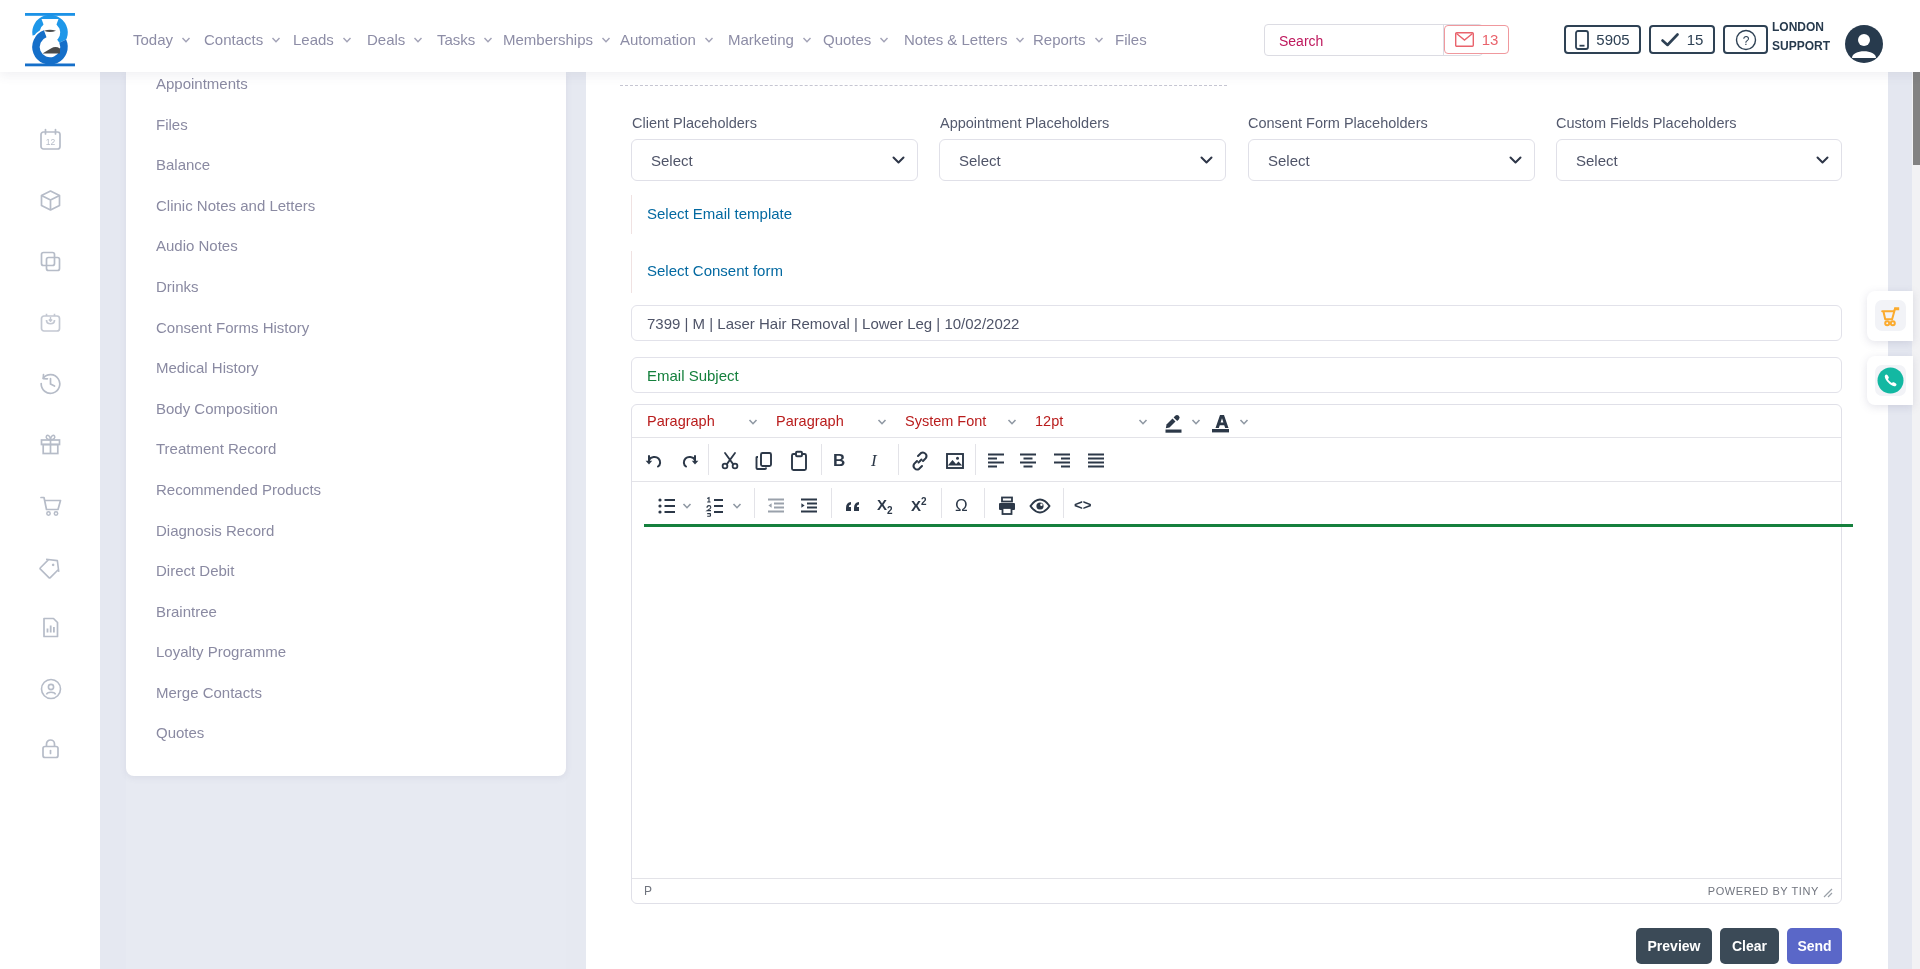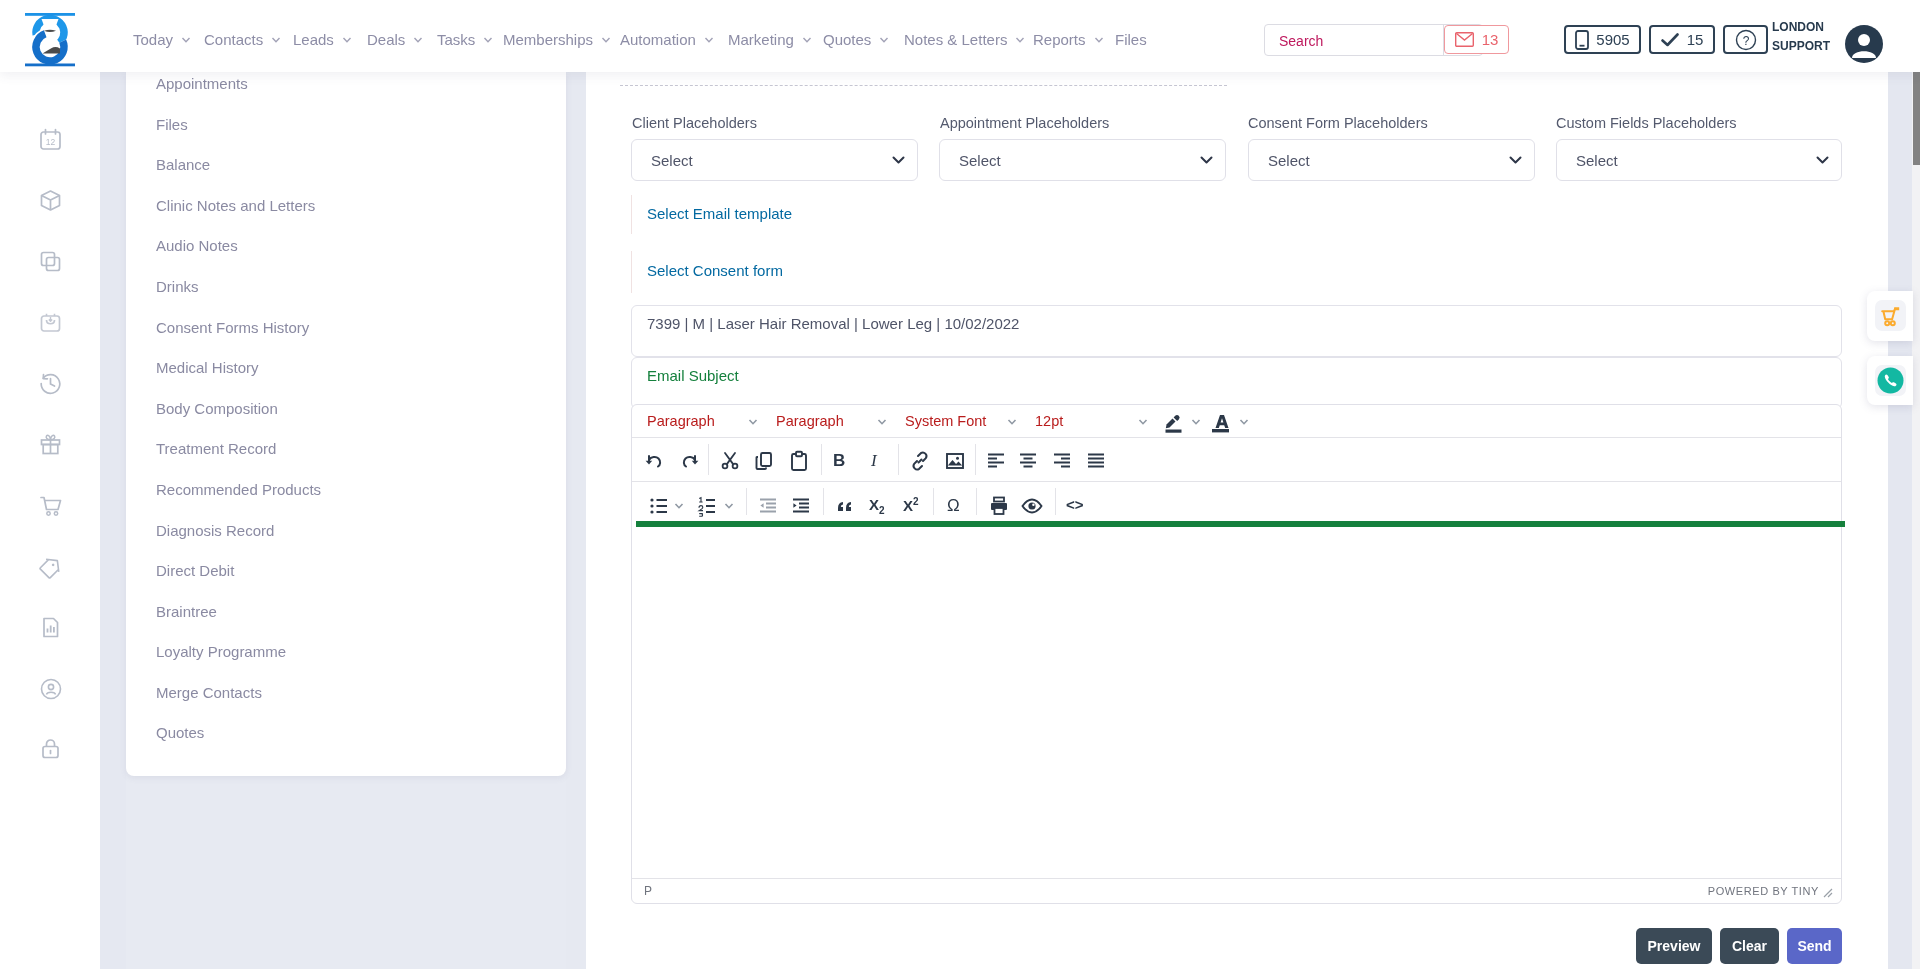--- a/index.html
+++ b/index.html
@@ -41,29 +41,29 @@
 
 
 #main { position:absolute; left:586px; top:72px; width:1302px; height:897px; background:#fff; }
 #dash { position:absolute; left:620px; top:85px; width:607px; border-top:1px dashed #c6c6d2; }
 .col-label { position:absolute; top:115px; font-size:14.5px; color:#545a6e; }
 .sel { position:absolute; top:139px; width:287px; height:42px; border:1px solid #e0e0e8; border-radius:6px; background:#fff; }
 .sel .t { position:absolute; left:19px; top:12px; font-size:15px; color:#4f5468; }
 .sel svg.ch { position:absolute; right:12px; top:16px; }
 .selwide { position:absolute; left:631px; width:1211px; background:#fff; border-left:1px solid #f0e2e2; }
 .selwide .t { position:absolute; left:15px; font-size:15px; color:#0369a1; }
-.inp { position:absolute; left:631px; width:1211px; height:52px; border:1px solid #e2e2ea; border-radius:6px; background:#fff; }
+.inp { position:absolute; left:631px; width:1211px; height:36px; border:1px solid #e2e2ea; border-radius:6px; background:#fff; }
 .inp .t { position:absolute; left:15px; top:9px; font-size:15px; color:#4f5468; }
 
 
 #editor { position:absolute; left:631px; top:404px; width:1211px; height:500px; border:1px solid #e0e0e8; border-radius:6px; background:#fff; }
 #tb1 { position:absolute; left:0; top:0; width:100%; height:33px; border-bottom:1px solid #e3e3e8; }
 #tb1 .dd { position:absolute; top:8px; font-size:14.5px; color:#b91c1c; }
 #tb2 { position:absolute; left:0; top:33px; width:100%; height:44px; border-bottom:1px solid #e3e3e8; }
-#tb3 { position:absolute; left:4px; top:77px; width:100%; height:45px; border-bottom:6px solid #15803d; }
+#tb3 { position:absolute; left:12px; top:77px; width:100%; height:45px; border-bottom:3px solid #15803d; }
 .vd { position:absolute; top:6px; bottom:6px; width:1px; background:#e3e3e8; }
 #status { position:absolute; left:0; bottom:0; width:100%; height:25px; border-top:1px solid #e3e3e8; }
 #status .p { position:absolute; left:12px; top:5px; font-size:12px; color:#70747e; }
 #status .pw { position:absolute; right:22px; top:6px; font-size:11px; color:#70747e; letter-spacing:0.6px; }
 
 #tb1 .c1 { position:absolute; top:12px; }
 #tb2 .ic { position:absolute; top:11px; }
 #tb2 .tic { position:absolute; top:13px; color:#2c3848; }
 #tb3 .ic3 { position:absolute; top:12px; }
 #tb3 .tic3 { position:absolute; top:14px; color:#2c3848; }

